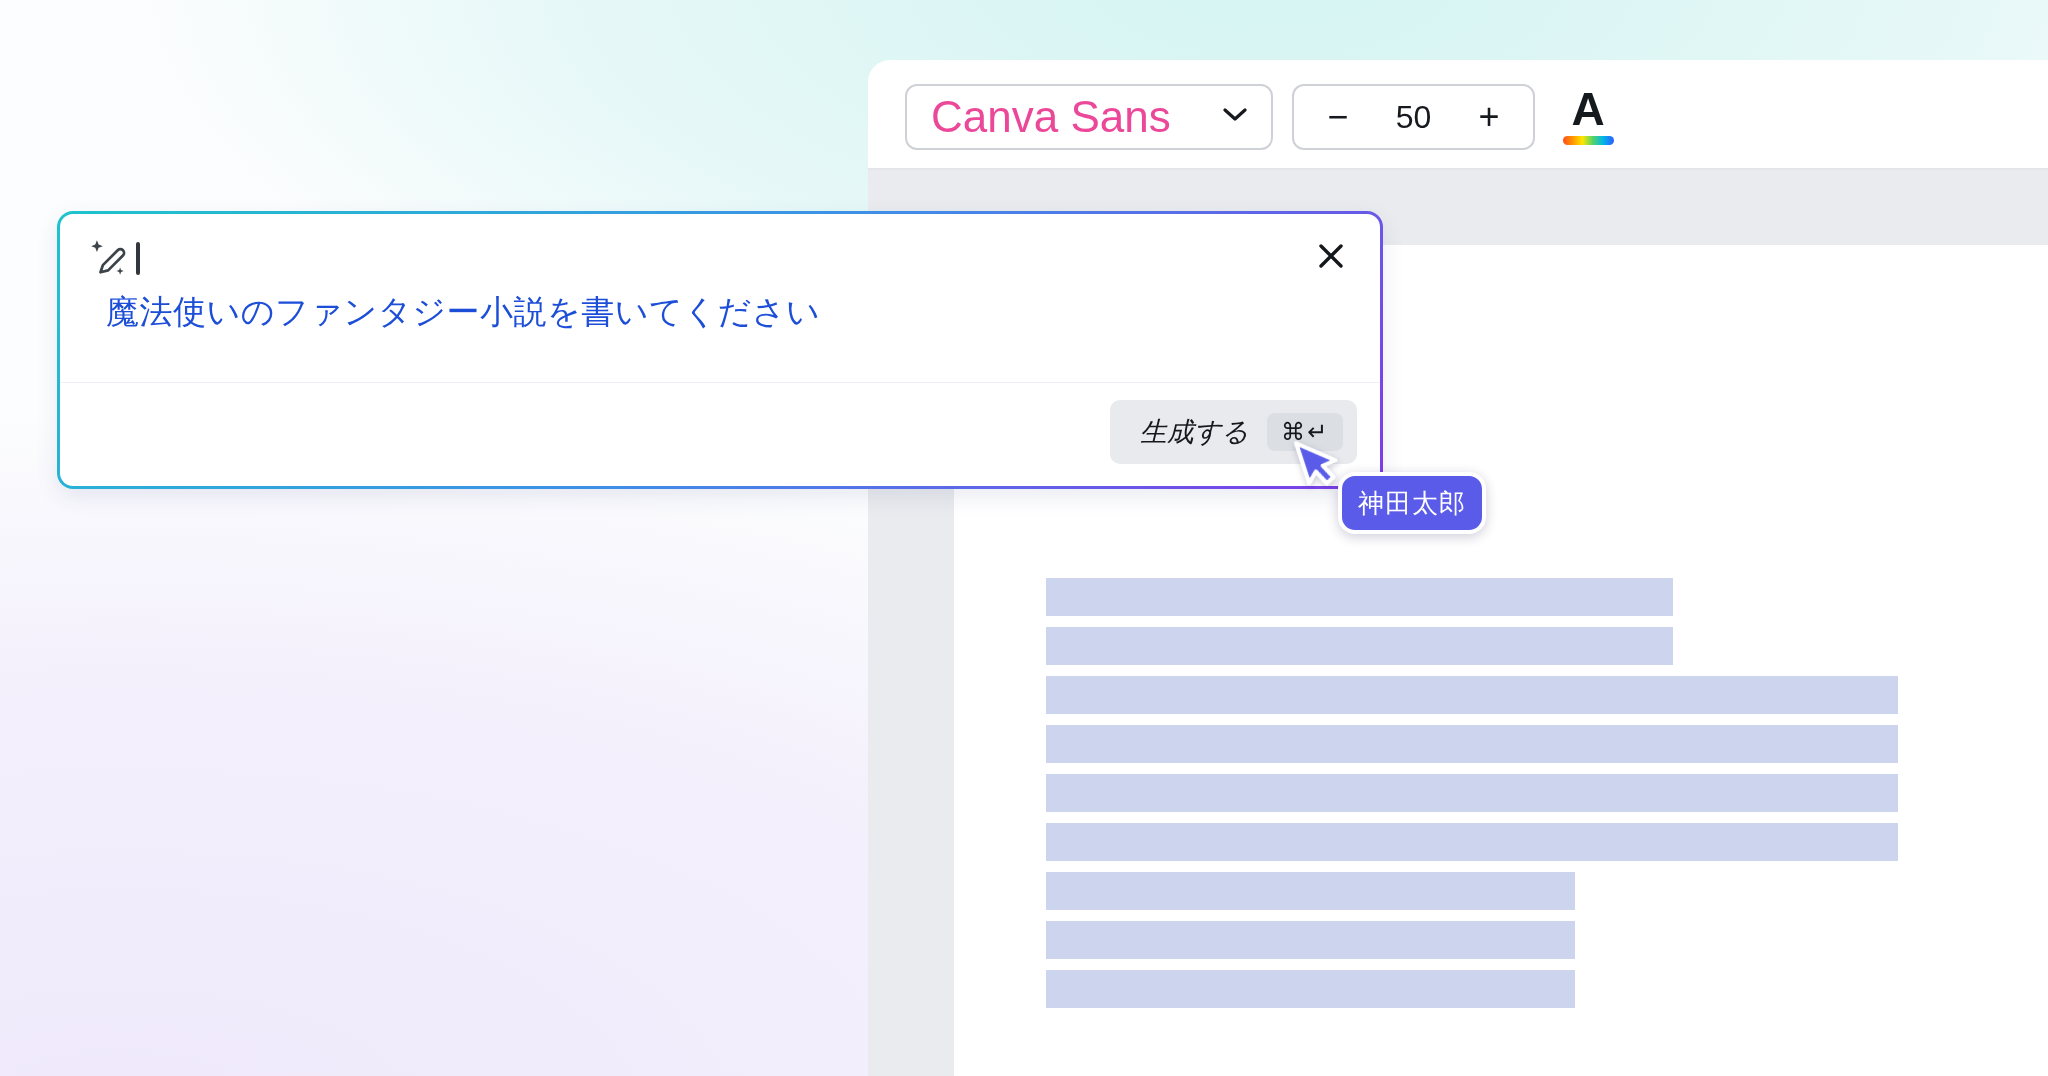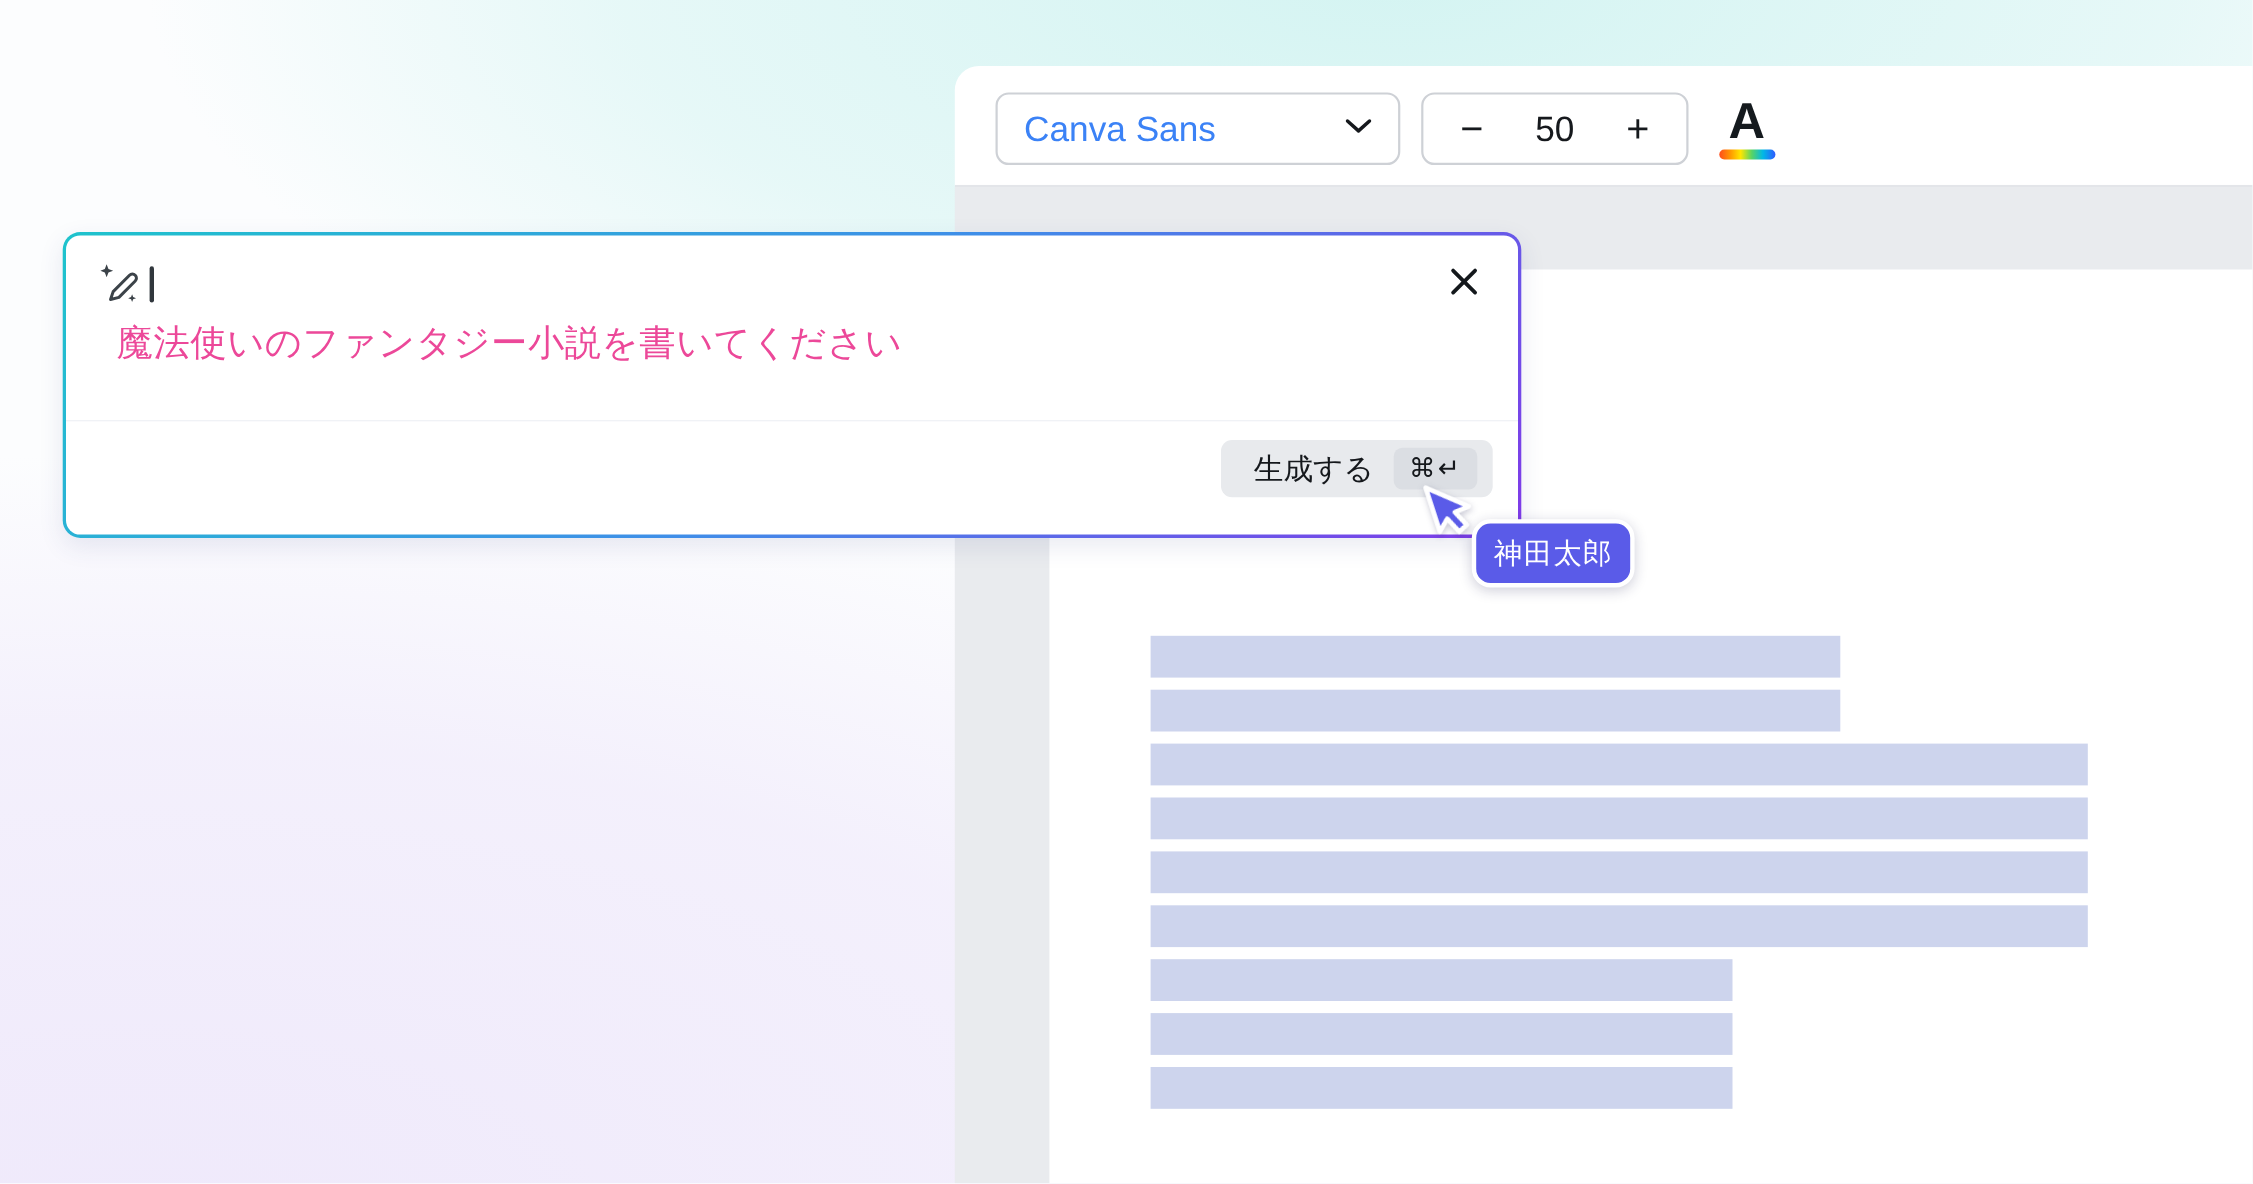--- a/index.html
+++ b/index.html
@@ -12,21 +12,21 @@
       radial-gradient(95% 80% at 6% 104%, #efe9fb 0%, rgba(239,233,251,.65) 52%, rgba(239,233,251,0) 82%),
       #fcfdfe;
   }
 
   
   .toolbar { position:absolute; left:868px; top:60px; right:0; height:110px;
     background:#ffffff; border-radius:22px 0 0 0; border-bottom:2px solid #e3e5e9; }
   .tb-box { position:absolute; top:24px; height:66px; border:2px solid #ced1d6;
     border-radius:12px; background:#fff; display:flex; align-items:center; }
   .font-box { left:37px; width:368px; justify-content:space-between; padding:0 24px; cursor:pointer; }
-  .font-name { font-size:32px; font-weight:500; color:#3b82f6; }
+  .font-name { font-size:44px; font-weight:500; color:#ec4899; }
   .size-box { left:424px; width:243px; justify-content:space-between; padding:0 22px; }
   .stepper-btn { font-size:36px; color:#16191d; width:44px; text-align:center; cursor:pointer; line-height:1; }
   .size-value { font-size:32px; font-weight:400; color:#16191d;text-align:right; }
   .color-btn { position:absolute; left:692px; top:26px; width:56px; height:64px;
     display:flex; flex-direction:column; align-items:center; cursor:pointer; }
   .color-A { font-size:46px; font-weight:700; color:#151a1e; line-height:1; }
   .rainbow { width:51px; height:9px; border-radius:5px; margin-top:4px;
     background:linear-gradient(90deg,#ff4d1c 0%,#ff9900 20%,#ffe600 38%,#57d465 58%,#00b8e6 78%,#2e5bff 100%); }
 
   .canvas-area { position:absolute; left:868px; top:170px; right:0; bottom:0; background:#e9ebee; }
@@ -37,24 +37,24 @@
   
   .dialog-wrap { position:absolute; left:57px; top:211px; width:1326px; height:278px;
     padding:3px; border-radius:16px;
     background:linear-gradient(135deg,#1ec3cc 0%,#3f8ee8 52%,#8039e8 100%);
     box-shadow:0 8px 22px rgba(50,60,130,.10); }
   .dialog { position:relative; width:100%; height:100%; background:#ffffff; border-radius:13px; }
   .magic-icon { position:absolute; left:31px; top:25px; }
   .caret { position:absolute; left:76px; top:28px; width:4px; height:33px; background:#31373d; border-radius:2px; }
   .close-btn { position:absolute; left:1252px; top:23px; width:38px; height:38px; cursor:pointer;
     display:flex; align-items:center; justify-content:center; }
-  .prompt-text { position:absolute; left:46px; top:76px; font-size:33px; color:#ec4899; letter-spacing:.5px; }
+  .prompt-text { position:absolute; left:46px; top:76px; font-size:33px; color:#1d4ed8; letter-spacing:.5px; }
   .divider { position:absolute; left:0; right:0; top:168px; height:1px; background:#edeff4; }
-  .gen-btn { position:absolute; right:23px; top:186px; height:52px; border-radius:10px;
-    background:#e8eaed; display:flex; align-items:center; gap:18px; padding:0 14px 0 30px; cursor:pointer; }
+  .gen-btn { position:absolute; right:23px; top:186px; height:64px; border-radius:10px;
+    background:#e8eaed; display:flex; align-items:center; gap:18px; padding:0 14px 0 30px; cursor:pointer;font-style:italic; }
   .gen-label { font-size:27px; color:#15181c; }
   .key-badge { height:38px; min-width:76px; border-radius:8px; background:#dbdee3;
     display:flex; align-items:center; justify-content:center;
     font-size:24px; color:#15181c; letter-spacing:2px; }
 
   
   .collab-cursor { position:absolute; left:1288px; top:430px; transform:rotate(-18deg);
     filter:drop-shadow(0 2px 3px rgba(30,30,80,.25)); }
   .collab-tag { position:absolute; left:1338px; top:472px; height:62px;
     background:#5a5be8; border:4px solid #ffffff; border-radius:17px;

